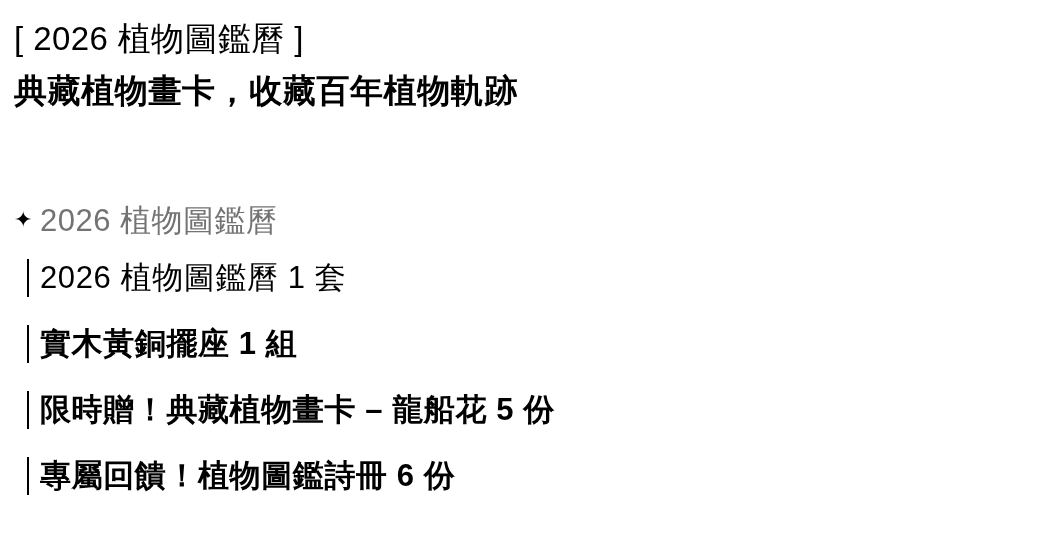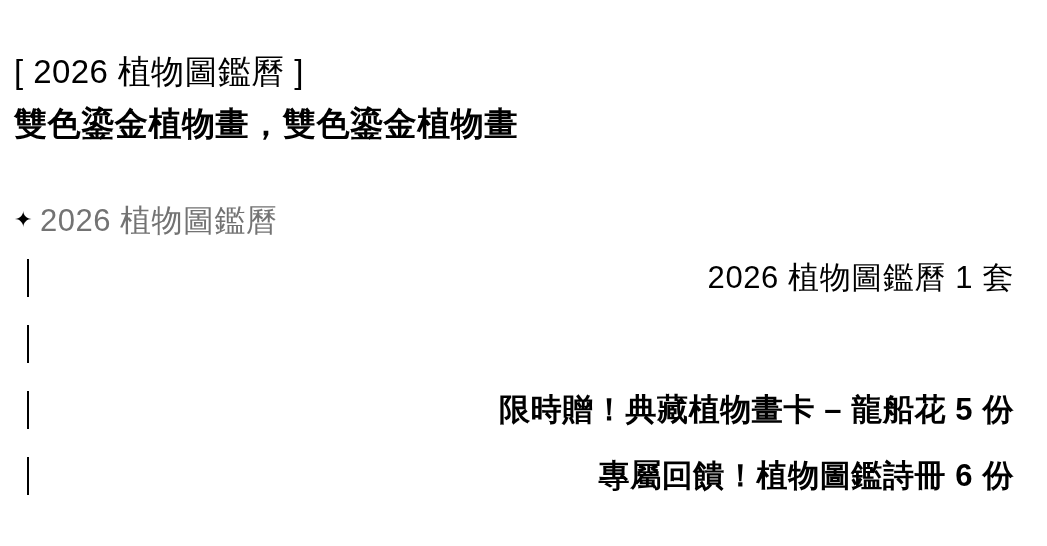--- a/index.html
+++ b/index.html
@@ -34,21 +34,20 @@
     width: 1000px;
   }
 
   .title-line {
     font-size: 33px;
     line-height: 52px;
     font-weight: 400;
     letter-spacing: 0.4px;
     white-space: nowrap;
     color: #000000;
-    margin-top: 33px;
   }
 
   .subtitle-line {
     font-size: 33px;
     line-height: 52px;
     font-weight: 700;
     letter-spacing: 0.6px;
     white-space: nowrap;
     color: #000000;
   }
@@ -91,21 +90,20 @@
     list-style: none;
     margin: 0;
     padding: 0;
   }
 
   .bullet-list li {
     display: flex;
     align-items: center;
     height: 66px;
     white-space: nowrap;
-    justify-content: space-between;
   }
 
   .bar-marker {
     display: inline-block;
     width: 26px;
     min-width: 26px;
     position: relative;
     height: 66px;
   }
   .bar-marker::before {
@@ -131,37 +129,38 @@
     font-weight: 400;
   }
 </style>
 </head>
 <body>
 
 <div class="page">
 
   <div class="header-block">
     <div class="title-line">[ 2026 植物圖鑑曆 ]</div>
-    <div class="subtitle-line">雙色鎏金植物畫，雙色鎏金植物畫</div>
+    <div class="subtitle-line">典藏植物畫卡，收藏百年植物軌跡</div>
   </div>
 
   <div class="list-block">
 
     <div class="list-group-head">
       <span class="sparkle-icon">✦</span>
       <span class="group-head-label">2026 植物圖鑑曆</span>
     </div>
 
     <ul class="bullet-list">
       <li class="weight-regular">
         <span class="bar-marker"></span>
         <span class="item-label">2026 植物圖鑑曆 1 套</span>
       </li>
       <li>
         <span class="bar-marker"></span>
+        <span class="item-label">實木黃銅擺座 1 組</span>
       </li>
       <li>
         <span class="bar-marker"></span>
         <span class="item-label">限時贈！典藏植物畫卡 – 龍船花 5 份</span>
       </li>
       <li>
         <span class="bar-marker"></span>
         <span class="item-label">專屬回饋！植物圖鑑詩冊 6 份</span>
       </li>
     </ul>

